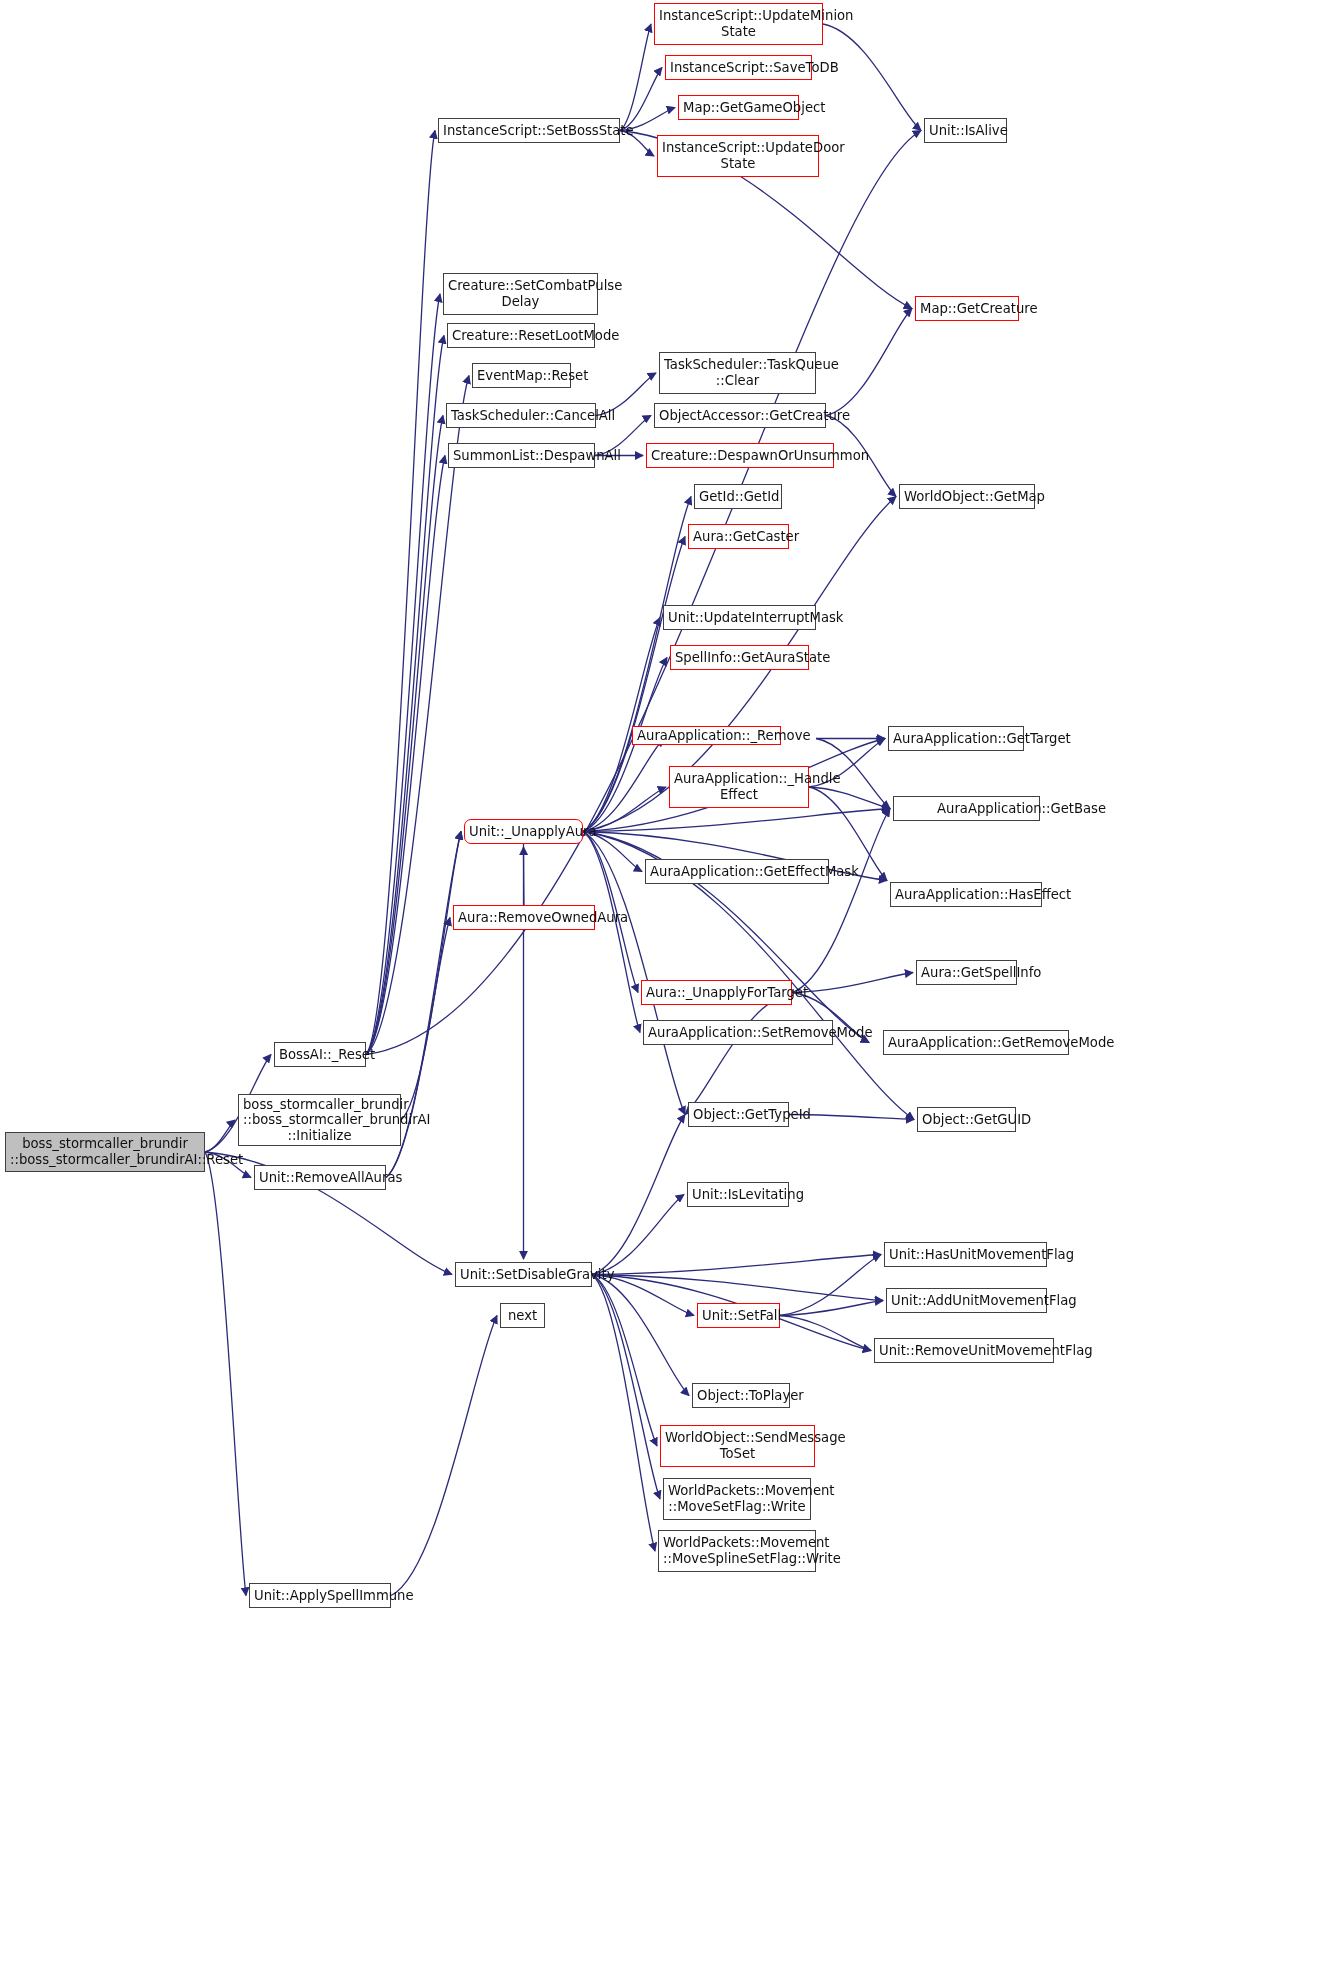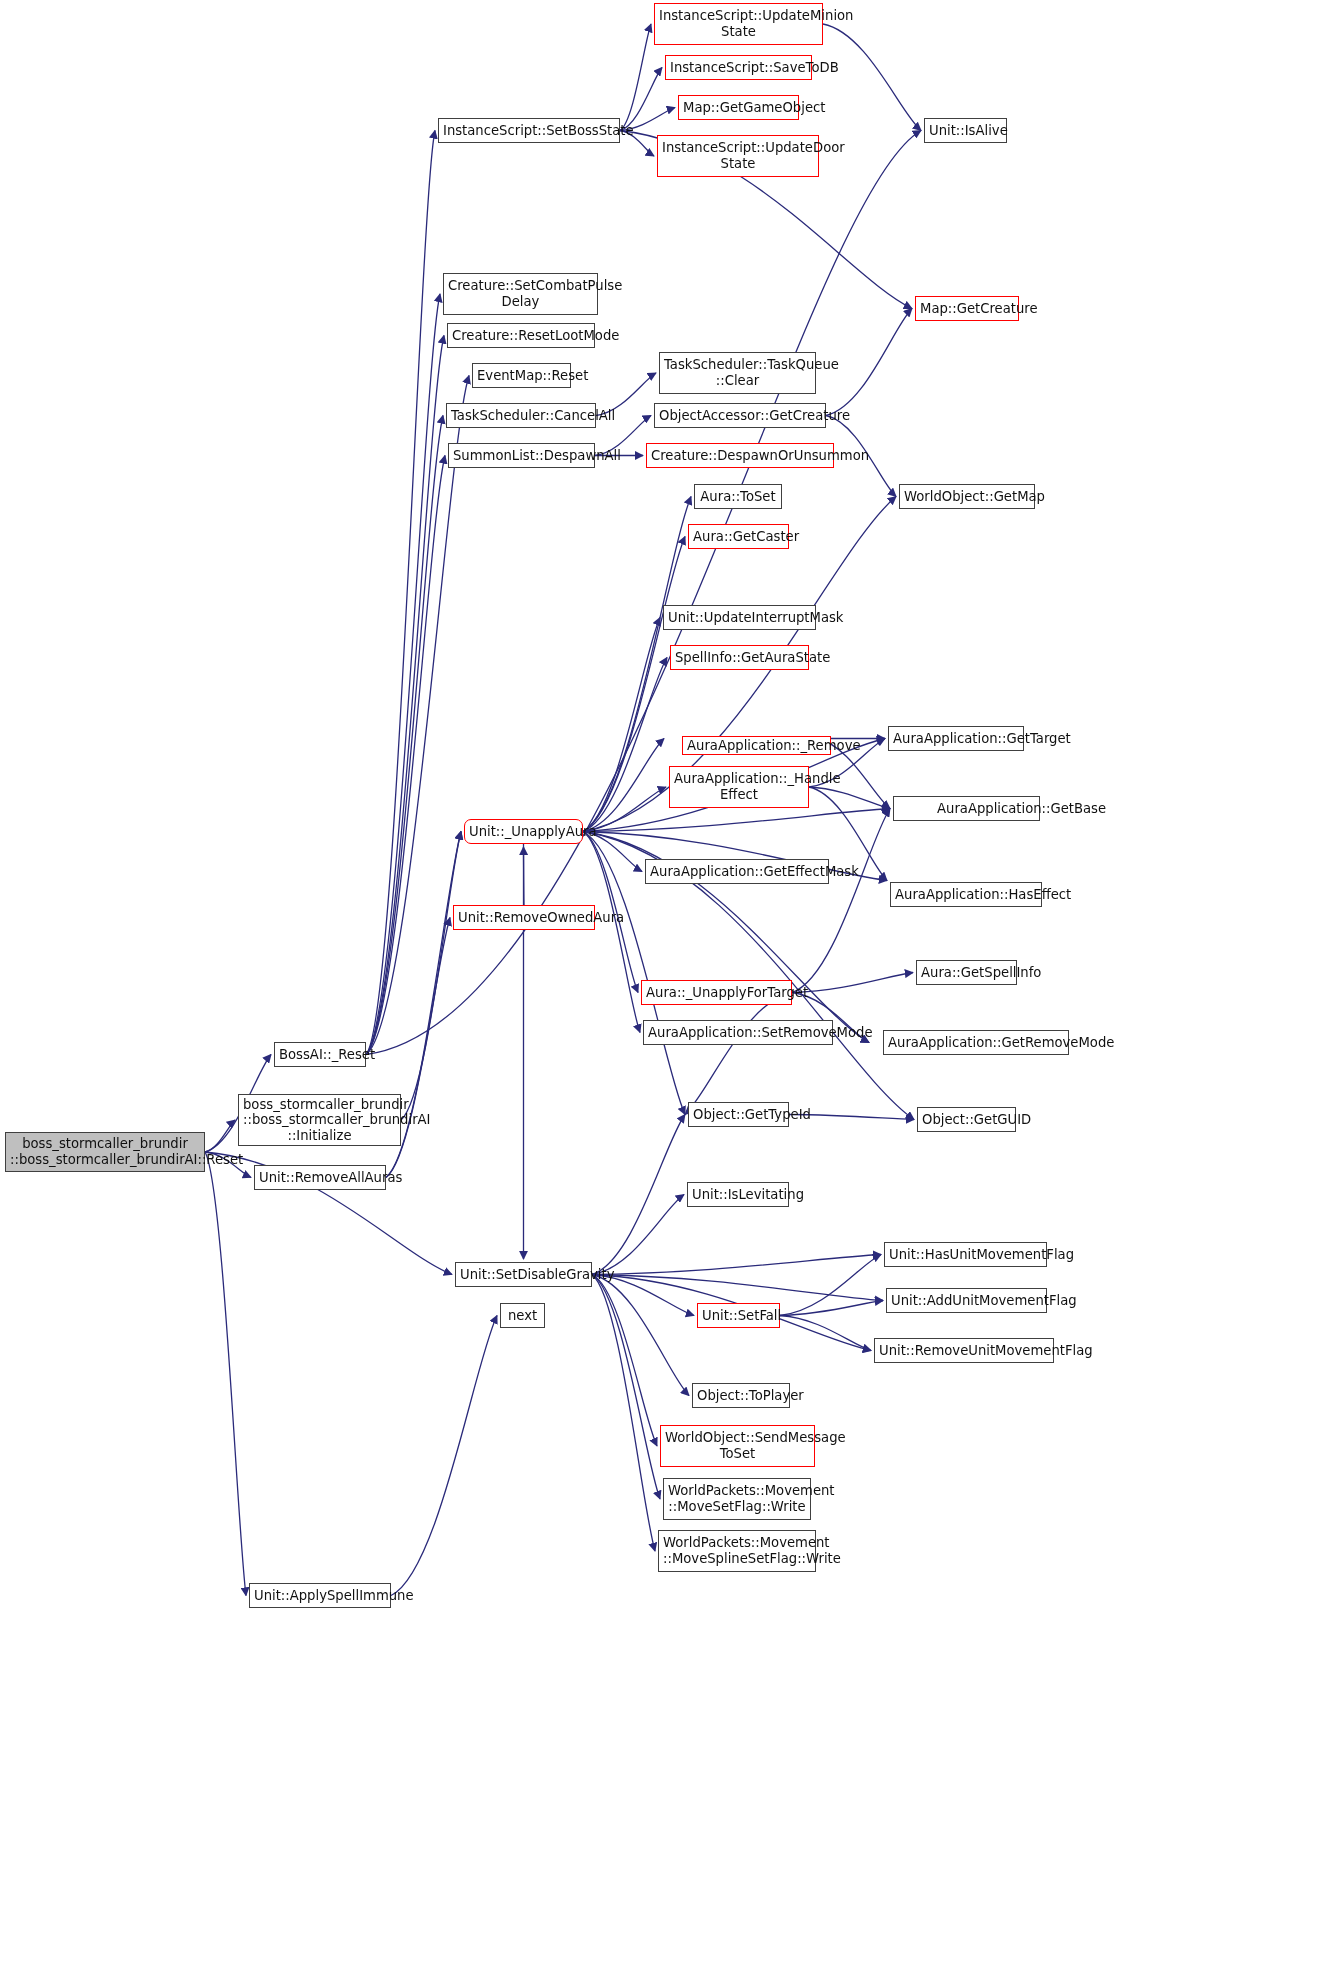--- a/index.html
+++ b/index.html
@@ -118,26 +118,26 @@
       <div class="node" style="left: 447px; top: 323px; width: 148px; height: 25px;"><span>Creature::ResetLootMode</span></div>
       <div class="node" style="left: 472px; top: 363px; width: 99px; height: 25px;"><span>EventMap::Reset</span></div>
       <div class="node" style="left: 446px; top: 403px; width: 150px; height: 25px;"><span>TaskScheduler::CancelAll</span></div>
       <div class="node" style="left: 448px; top: 443px; width: 147px; height: 25px;"><span>SummonList::DespawnAll</span></div>
       <div class="node" style="left: 659px; top: 352px; width: 157px; height: 42px;"><span>TaskScheduler::TaskQueue
 ::Clear</span></div>
       <div class="node" style="left: 654px; top: 403px; width: 172px; height: 25px;"><span>ObjectAccessor::GetCreature</span></div>
       <div class="node red" style="left: 646px; top: 443px; width: 188px; height: 25px;"><span>Creature::DespawnOrUnsummon</span></div>
       <div class="node" style="left: 899px; top: 484px; width: 136px; height: 25px;"><span>WorldObject::GetMap</span></div>
       <div class="node red" style="left: 464px; top: 819px; width: 119px; height: 25px; border-radius: 7px;"><span>Unit::_UnapplyAura</span></div>
-      <div class="node red" style="left: 453px; top: 905px; width: 142px; height: 25px;"><span>Unit::RemoveOwnedAura</span></div>
-      <div class="node" style="left: 694px; top: 484px; width: 88px; height: 25px;"><span>Aura::ToSet</span></div>
+      <div class="node red" style="left: 453px; top: 905px; width: 142px; height: 25px;"><span>Aura::RemoveOwnedAura</span></div>
+      <div class="node" style="left: 694px; top: 484px; width: 88px; height: 25px;"><span>GetId::GetId</span></div>
       <div class="node red" style="left: 688px; top: 524px; width: 101px; height: 25px;"><span>Aura::GetCaster</span></div>
       <div class="node" style="left: 663px; top: 605px; width: 153px; height: 25px;"><span>Unit::UpdateInterruptMask</span></div>
       <div class="node red" style="left: 670px; top: 645px; width: 139px; height: 25px;"><span>SpellInfo::GetAuraState</span></div>
-      <div class="node red" style="left: 682px; top: 726px; width: 149px; height: 19px; margin-top: 10px;"><span>AuraApplication::_Remove</span></div>
+      <div class="node red" style="left: 632px; top: 726px; width: 149px; height: 19px;"><span>AuraApplication::_Remove</span></div>
       <div class="node red" style="left: 669px; top: 766px; width: 140px; height: 42px;"><span>AuraApplication::_Handle
 Effect</span></div>
       <div class="node" style="left: 645px; top: 859px; width: 184px; height: 25px;"><span>AuraApplication::GetEffectMask</span></div>
       <div class="node" style="left: 888px; top: 726px; width: 136px; height: 25px;"><span>AuraApplication::GetTarget</span></div>
       <div class="node" style="left: 893px; top: 796px; width: 147px; height: 25px; padding-left: 43px;"><span>AuraApplication::GetBase</span></div>
       <div class="node" style="left: 890px; top: 868px; width: 152px; height: 25px; margin-top: 14px;"><span>AuraApplication::HasEffect</span></div>
       <div class="node" style="left: 916px; top: 960px; width: 101px; height: 25px;"><span>Aura::GetSpellInfo</span></div>
       <div class="node red" style="left: 641px; top: 980px; width: 151px; height: 25px;"><span>Aura::_UnapplyForTarget</span></div>
       <div class="node" style="left: 643px; top: 1020px; width: 190px; height: 25px;"><span>AuraApplication::SetRemoveMode</span></div>
       <div class="node" style="left: 883px; top: 1030px; width: 186px; height: 25px;"><span>AuraApplication::GetRemoveMode</span></div>

